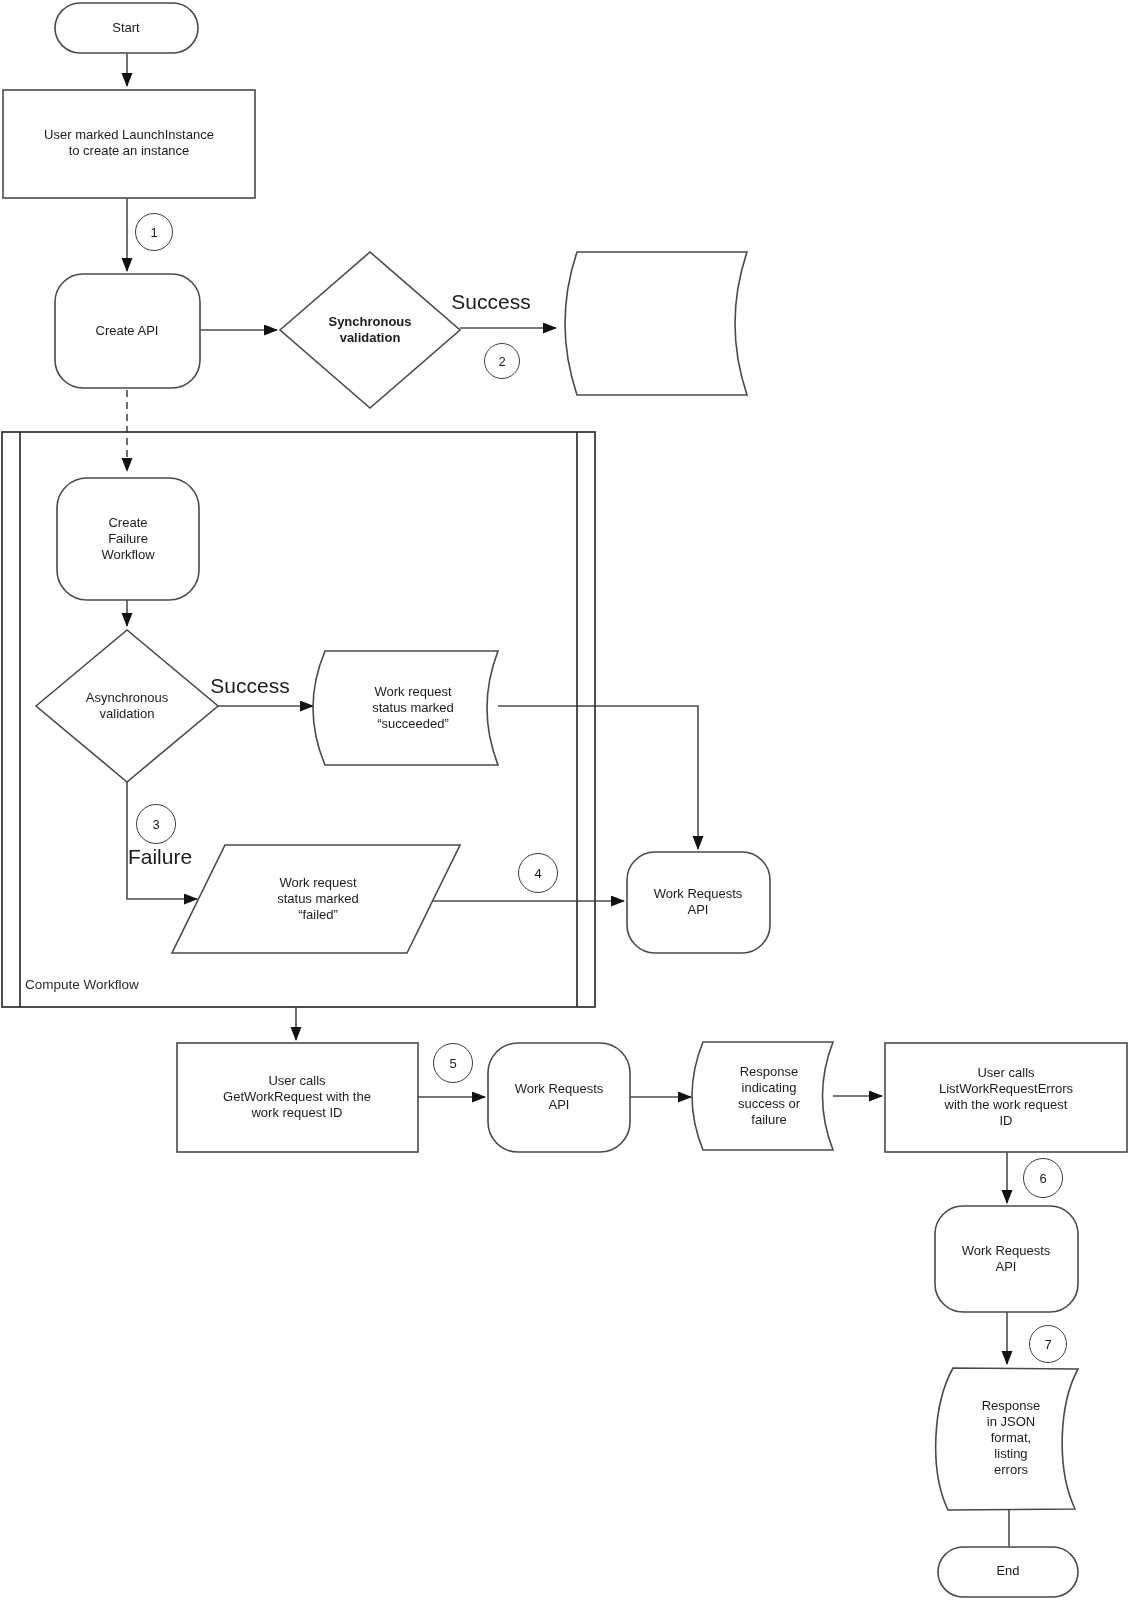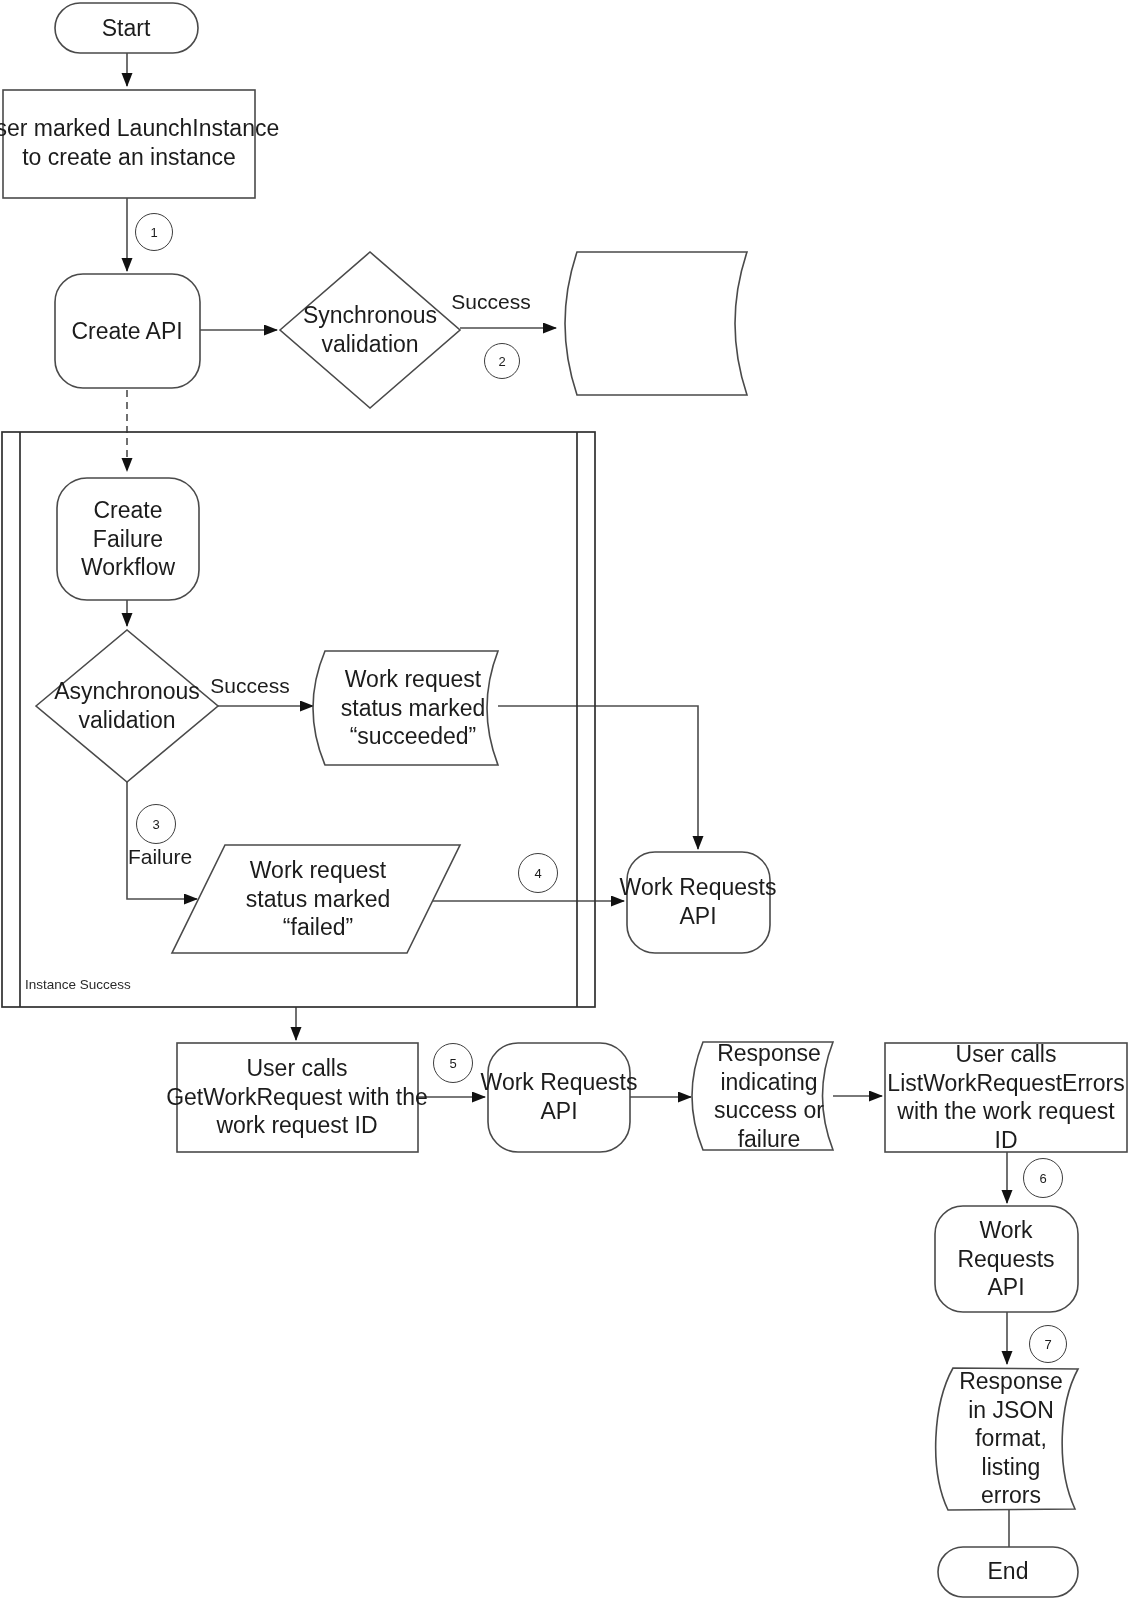--- a/index.html
+++ b/index.html
@@ -3,21 +3,21 @@
 <meta charset="utf-8">
 <style>
   html,body { margin:0; padding:0; background:#ffffff; }
   #stage {
     position:relative; width:1130px; height:1602px; background:#ffffff;
     font-family:"Liberation Sans", sans-serif; overflow:hidden;
   }
   #shapes { position:absolute; left:0; top:0; }
   .lbl {
     position:absolute; transform:translate(-50%,-50%);
-    font-size:23px; line-height:1.24; color:#1c1c1c;
+    font-size:13px; line-height:1.24; color:#1c1c1c;
     text-align:center; white-space:pre-line; pointer-events:none;
   }
   .edge-lbl { font-size:21px; }
   .step {
     position:absolute; box-sizing:border-box; background:#ffffff;
     border:1.4px solid #3d3d3d; border-radius:50%;
     display:flex; align-items:center; justify-content:center;
     font-size:13px; color:#1c1c1c;
   }
   .container-lbl {
@@ -81,21 +81,21 @@
       <rect x="935" y="1206" width="143" height="106" rx="28"></rect>
       <path d="M953,1368 L1078,1369 C1059,1404 1056,1468 1075,1509 L948,1510 C929,1470 933,1404 953,1368 Z"></path>
       <rect x="938" y="1547" width="140" height="50" rx="25"></rect>
     </g>
   </svg>
 
   <div class="lbl" style="left:126px; top:28px;">Start</div>
   <div class="lbl" style="left:129px; top:143px;">User marked LaunchInstance
 to create an instance</div>
   <div class="lbl" style="left:127px; top:331px;">Create API</div>
-  <div class="lbl" style="left:370px; top:330px;">Synchronous
+  <div class="lbl" style="left:370px; top:330px;font-weight:bold;">Synchronous
 validation</div>
   <div class="lbl" style="left:128px; top:539px;">Create
 Failure
 Workflow</div>
   <div class="lbl" style="left:127px; top:706px;">Asynchronous
 validation</div>
   <div class="lbl" style="left:413px; top:708px;">Work request
 status marked
 “succeeded”</div>
   <div class="lbl" style="left:318px; top:899px;">Work request
@@ -121,21 +121,21 @@
 in JSON
 format,
 listing
 errors</div>
   <div class="lbl" style="left:1008px; top:1571px;">End</div>
 
   <div class="lbl edge-lbl" style="left:491px; top:302px;">Success</div>
   <div class="lbl edge-lbl" style="left:250px; top:686px;">Success</div>
   <div class="lbl edge-lbl" style="left:160px; top:857px;">Failure</div>
 
-  <div class="lbl container-lbl" style="left:25px; top:977px;">Instance Success</div>
+  <div class="lbl container-lbl" style="left:25px; top:977px;">Compute Workflow</div>
 
   <div class="step" style="left:135px; top:213px; width:38px; height:38px;">1</div>
   <div class="step" style="left:484px; top:343px; width:36px; height:36px;">2</div>
   <div class="step" style="left:136px; top:804px; width:40px; height:40px;">3</div>
   <div class="step" style="left:518px; top:853px; width:40px; height:40px;">4</div>
   <div class="step" style="left:433px; top:1043px; width:40px; height:40px;">5</div>
   <div class="step" style="left:1023px; top:1158px; width:40px; height:40px;">6</div>
   <div class="step" style="left:1029px; top:1325px; width:38px; height:38px;">7</div>
 
 </div>

